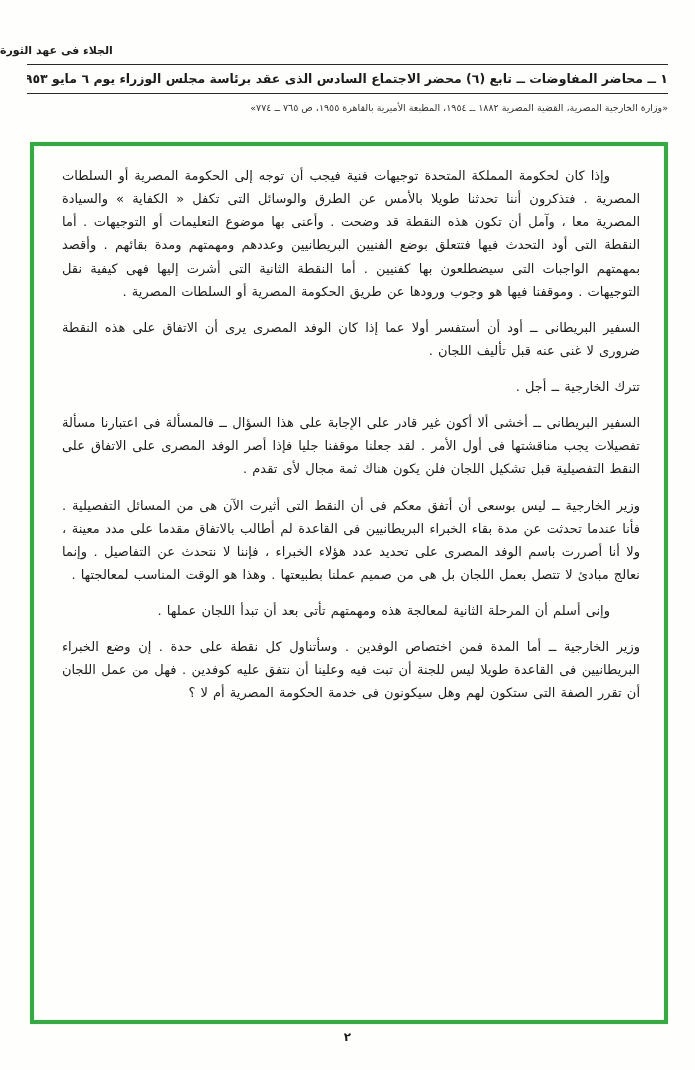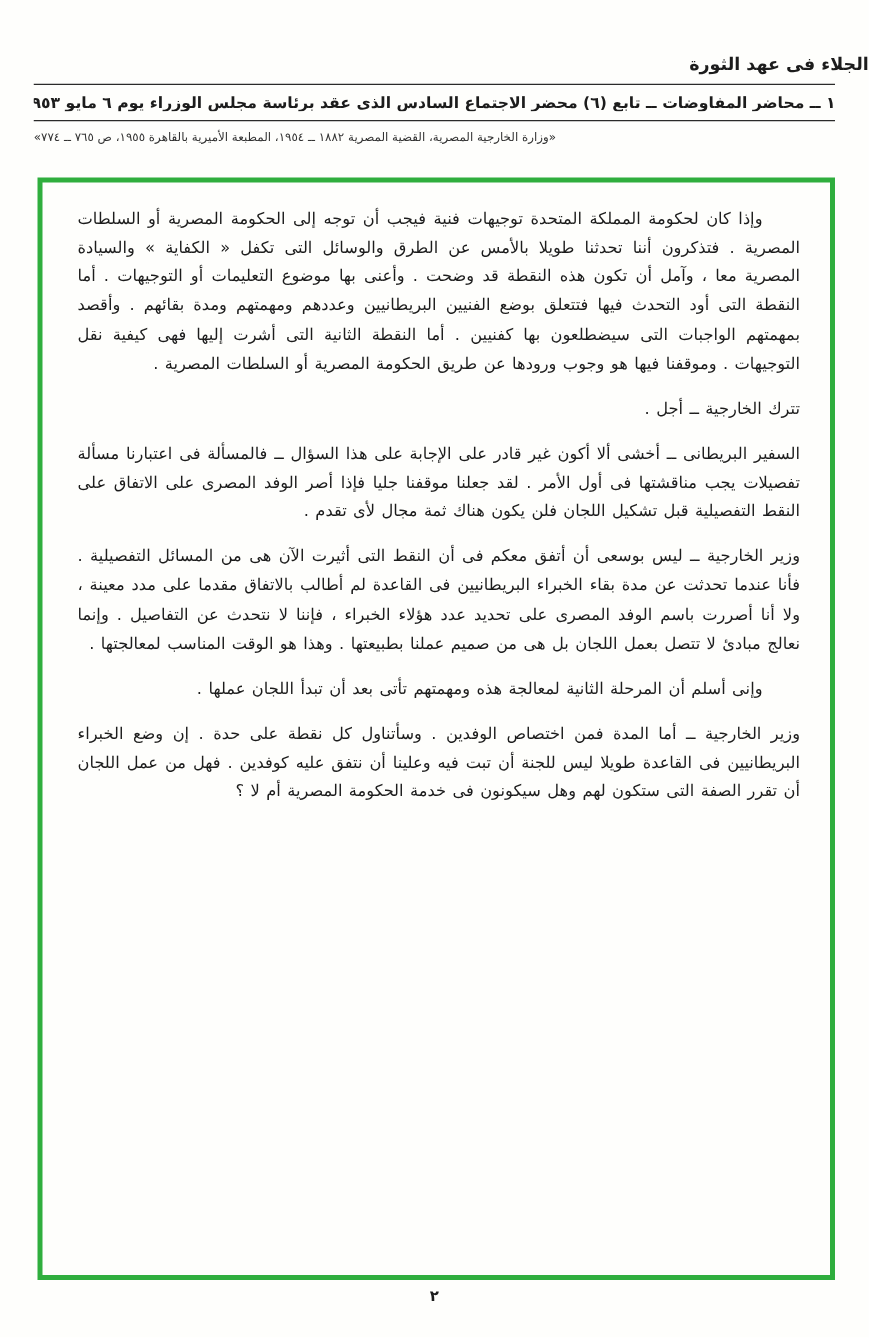--- a/index.html
+++ b/index.html
@@ -11,47 +11,46 @@
     width: 695px;
     height: 1070px;
     margin: 0 auto;
     background: #fefefc;
     color: #1c1c1c;
     overflow: hidden;
   }
 
   .doc-title {
     direction: rtl;
-    text-align: right;
+    text-align: left;
     font-weight: bold;
-    font-size: 14px;
+    font-size: 11px;
     padding-top: 44px;
     letter-spacing: 0.5px;
-    padding-left: 20px;
   }
 
   .rule {
     height: 0;
     border-top: 1.5px solid #2a2a2a;
     margin: 7px 27px 0 27px;
   }
 
   .header-line {
     direction: rtl;
     text-align: center;
     font-weight: bold;
     font-size: 12.5px;
     margin: 6px 27px 0 27px;
     white-space: nowrap;
     overflow: hidden;
   }
 
   .source-line {
     direction: rtl;
-    text-align: left;
+    text-align: right;
     font-size: 9.5px;
     color: #333;
     margin: 8px 27px 0 27px;
   }
 
   .green-box {
     position: absolute;
     left: 30px;
     right: 27px;
     top: 142px;
@@ -93,20 +92,21 @@
   <div class="rule"></div>
 
   <div class="header-line">١ ــ محاضر المفاوضات ــ تابع (٦) محضر الاجتماع السادس الذى عقد برئاسة مجلس الوزراء يوم ٦ مايو ١٩٥٣</div>
 
   <div class="rule"></div>
 
   <div class="source-line">«وزارة الخارجية المصرية، القضية المصرية ١٨٨٢ ــ ١٩٥٤، المطبعة الأميرية بالقاهرة ١٩٥٥، ص ٧٦٥ ــ ٧٧٤»</div>
 
   <div class="green-box">
     <p class="para indent">وإذا كان لحكومة المملكة المتحدة توجيهات فنية فيجب أن توجه إلى الحكومة المصرية أو السلطات المصرية . فتذكرون أننا تحدثنا طويلا بالأمس عن الطرق والوسائل التى تكفل « الكفاية » والسيادة المصرية معا ، وآمل أن تكون هذه النقطة قد وضحت . وأعنى بها موضوع التعليمات أو التوجيهات . أما النقطة التى أود التحدث فيها فتتعلق بوضع الفنيين البريطانيين وعددهم ومهمتهم ومدة بقائهم . وأقصد بمهمتهم الواجبات التى سيضطلعون بها كفنيين . أما النقطة الثانية التى أشرت إليها فهى كيفية نقل التوجيهات . وموقفنا فيها هو وجوب ورودها عن طريق الحكومة المصرية أو السلطات المصرية .</p>
+    <p class="para">السفير البريطانى ــ أود أن أستفسر أولا عما إذا كان الوفد المصرى يرى أن الاتفاق على هذه النقطة ضرورى لا غنى عنه قبل تأليف اللجان .</p>
     <p class="para">تترك الخارجية ــ أجل .</p>
     <p class="para">السفير البريطانى ــ أخشى ألا أكون غير قادر على الإجابة على هذا السؤال ــ فالمسألة فى اعتبارنا مسألة تفصيلات يجب مناقشتها فى أول الأمر . لقد جعلنا موقفنا جليا فإذا أصر الوفد المصرى على الاتفاق على النقط التفصيلية قبل تشكيل اللجان فلن يكون هناك ثمة مجال لأى تقدم .</p>
     <p class="para">وزير الخارجية ــ ليس بوسعى أن أتفق معكم فى أن النقط التى أثيرت الآن هى من المسائل التفصيلية . فأنا عندما تحدثت عن مدة بقاء الخبراء البريطانيين فى القاعدة لم أطالب بالاتفاق مقدما على مدد معينة ، ولا أنا أصررت باسم الوفد المصرى على تحديد عدد هؤلاء الخبراء ، فإننا لا نتحدث عن التفاصيل . وإنما نعالج مبادئ لا تتصل بعمل اللجان بل هى من صميم عملنا بطبيعتها . وهذا هو الوقت المناسب لمعالجتها .</p>
     <p class="para indent">وإنى أسلم أن المرحلة الثانية لمعالجة هذه ومهمتهم تأتى بعد أن تبدأ اللجان عملها .</p>
     <p class="para">وزير الخارجية ــ أما المدة فمن اختصاص الوفدين . وسأتناول كل نقطة على حدة . إن وضع الخبراء البريطانيين فى القاعدة طويلا ليس للجنة أن تبت فيه وعلينا أن نتفق عليه كوفدين . فهل من عمل اللجان أن تقرر الصفة التى ستكون لهم وهل سيكونون فى خدمة الحكومة المصرية أم لا ؟</p>
   </div>
 
   <div class="page-number">٢</div>
 
 </div>

